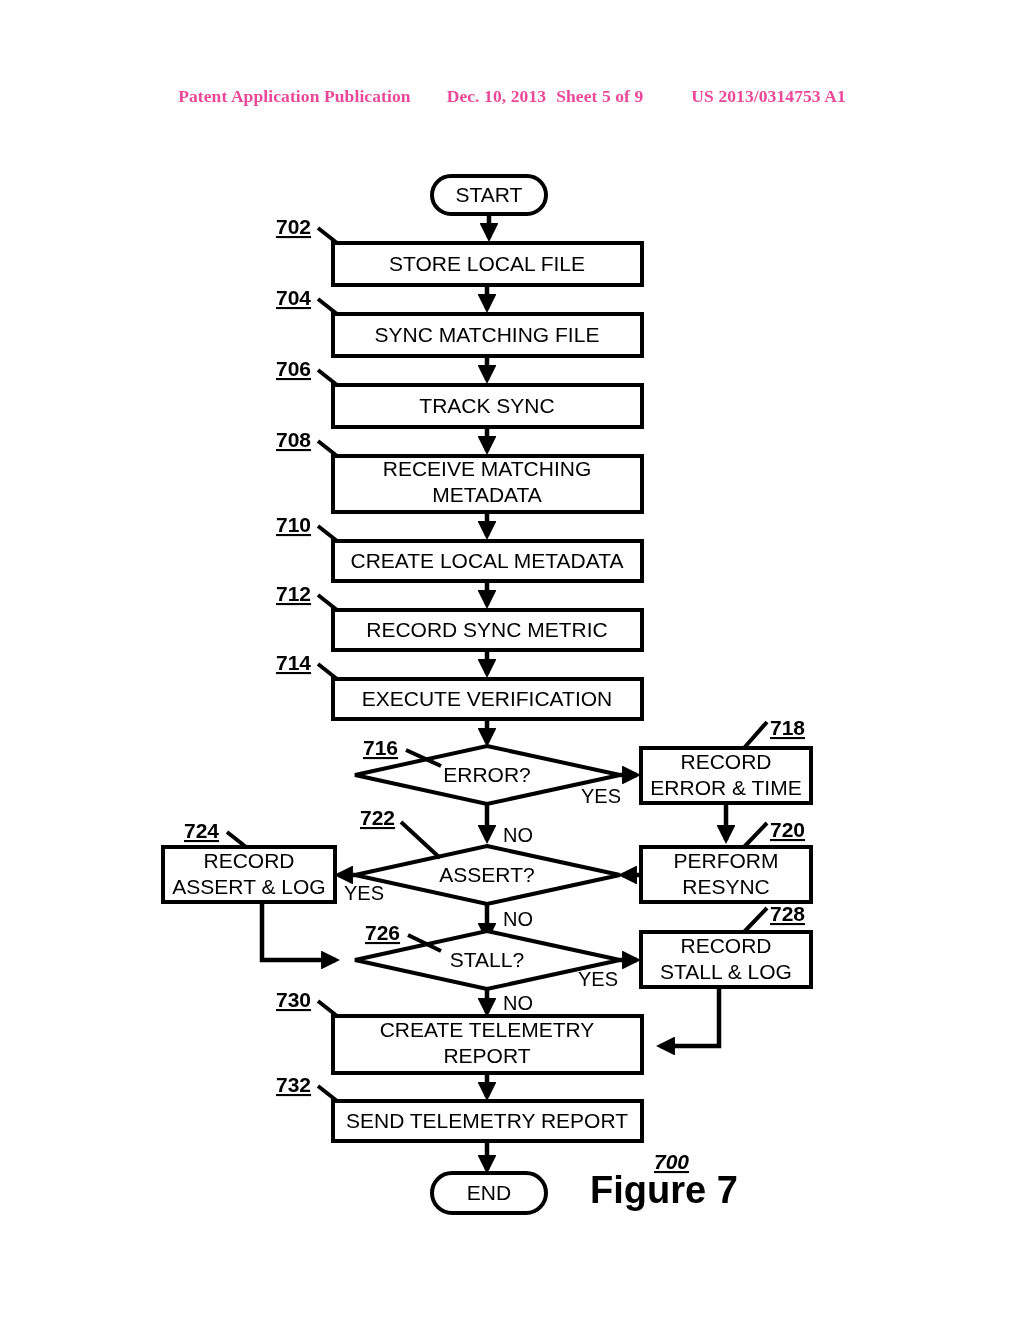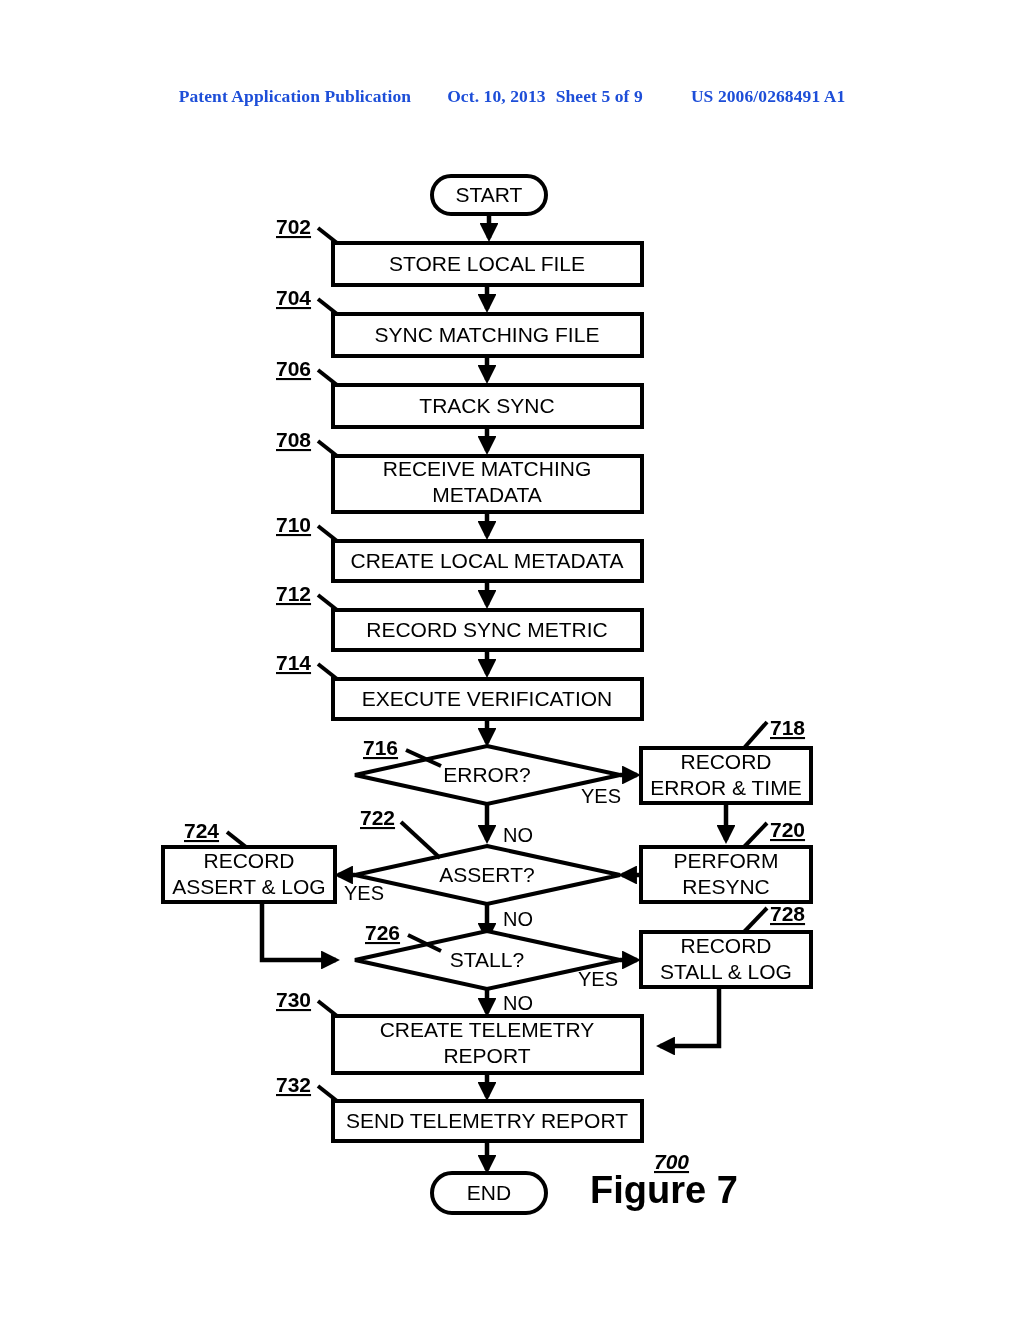--- a/index.html
+++ b/index.html
@@ -21,21 +21,21 @@
     top: 86px;
     left: 0;
     width: 1024px;
     height: 26px;
     display: flex;
     justify-content: center;
     align-items: baseline;
     font-family: "Liberation Serif", serif;
     font-weight: bold;
     font-size: 17.5px;
-    color: #1d4ed8;
+    color: #ec4899;
     letter-spacing: 0.1px;
     white-space: pre;
   }
   .hdr-pub      { margin-right: 36px; }
   .hdr-date     { margin-right: 10px; }
   .hdr-sheet    { margin-right: 48px; }
   .hdr-num      { }
 
   
   #figure-canvas {
@@ -101,23 +101,23 @@
     stroke-width: 4;
     fill: none;
     stroke-linecap: butt;
   }
 </style>
 </head>
 <body>
 
 <div class="page-header">
   <span class="hdr-pub">Patent Application Publication</span>
-  <span class="hdr-date">Oct. 10, 2013</span>
+  <span class="hdr-date">Dec. 10, 2013</span>
   <span class="hdr-sheet">Sheet 5 of 9</span>
-  <span class="hdr-num">US 2006/0268491 A1</span>
+  <span class="hdr-num">US 2013/0314753 A1</span>
 </div>
 
 <svg id="figure-canvas" viewBox="0 0 1024 1320">
   <defs>
     <marker id="arrow" viewBox="0 0 12 12" refX="9.5" refY="6" markerWidth="4.2" markerHeight="4.2" orient="auto-start-reverse">
       <path d="M 0 0 L 12 6 L 0 12 z" fill="#000"></path>
     </marker>
   </defs>
 
   <g>

